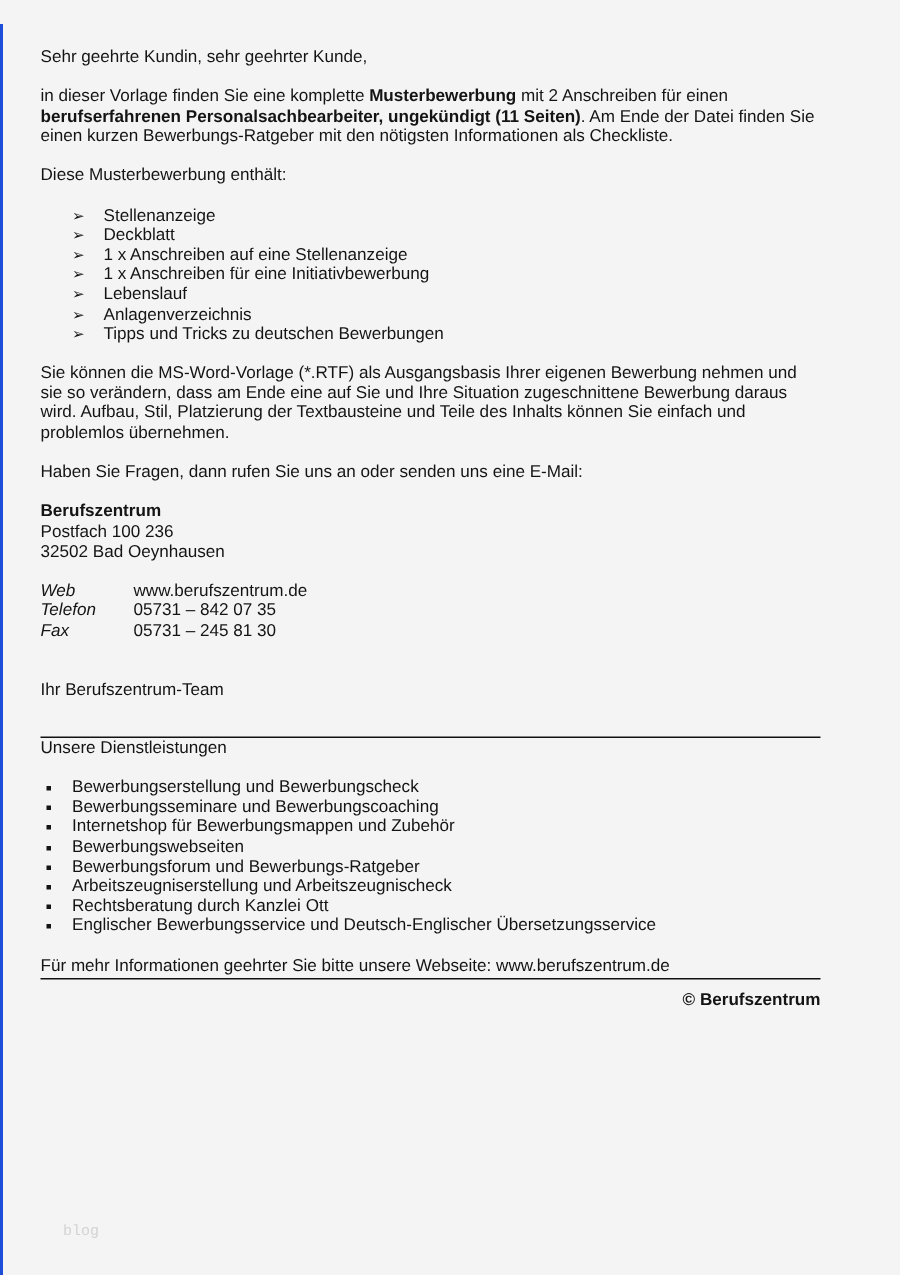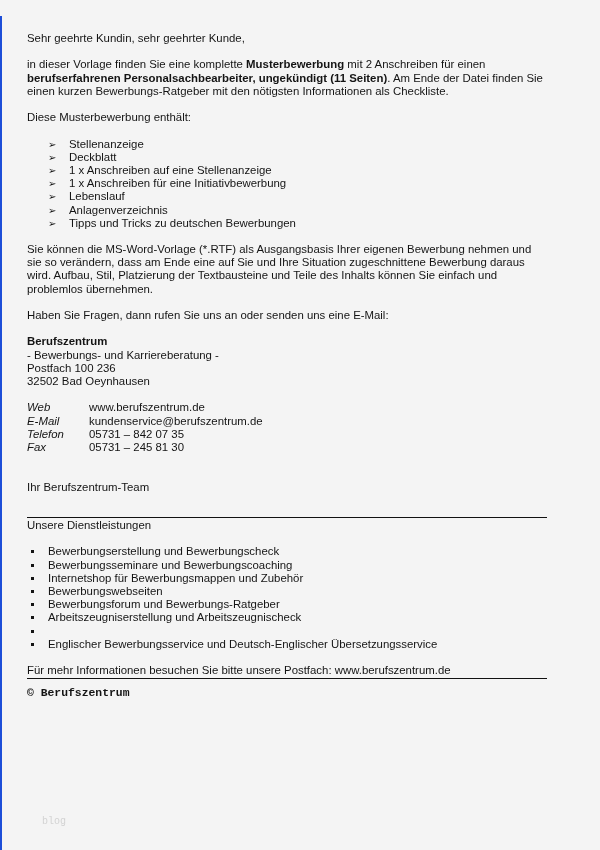--- a/index.html
+++ b/index.html
@@ -77,23 +77,22 @@
   .square-list .glyph {
     position: absolute;
     left: 4px;
     top: 5px;
     width: 3px;
     height: 3px;
     background: #141414;
   }
 
   .right {
-    text-align: left;
+    text-align: right;
     font-weight: bold;
-    font-family: Liberation Mono, monospace;
   }
 
   .watermark {
     position: absolute;
     left: 40px;
     top: 799px;
     font-size: 10px;
     color: #d3d3d3;
     font-family: Liberation Mono, monospace;
   }
@@ -125,34 +124,29 @@
     <div class="gap"></div>
 
     <p>Sie können die MS-Word-Vorlage (*.RTF) als Ausgangsbasis Ihrer eigenen Bewerbung nehmen und sie so verändern, dass am Ende eine auf Sie und Ihre Situation zugeschnittene Bewerbung daraus wird. Aufbau, Stil, Platzierung der Textbausteine und Teile des Inhalts können Sie einfach und problemlos übernehmen.</p>
     <div class="gap"></div>
 
     <p>Haben Sie Fragen, dann rufen Sie uns an oder senden uns eine E-Mail:</p>
     <div class="gap"></div>
 
     <div>
       <p><b>Berufszentrum</b></p>
-      <p>- Bewerbungs- und Karriereberatung -</p>
       <p>Postfach 100 236</p>
       <p>32502 Bad Oeynhausen</p>
     </div>
     <div class="gap"></div>
 
     <div>
       <div class="contact-row">
         <span class="lbl">Web</span>
         <span>www.berufszentrum.de</span>
-      </div>
-      <div class="contact-row">
-        <span class="lbl">E-Mail</span>
-        <span>kundenservice@berufszentrum.de</span>
       </div>
       <div class="contact-row">
         <span class="lbl">Telefon</span>
         <span>05731 – 842 07 35</span>
       </div>
       <div class="contact-row">
         <span class="lbl">Fax</span>
         <span>05731 – 245 81 30</span>
       </div>
     </div>
@@ -168,25 +162,25 @@
     <p style="margin-top:1px">Unsere Dienstleistungen</p>
     <div class="gap"></div>
 
     <ul class="square-list">
       <li><span class="glyph"></span><span>Bewerbungserstellung und Bewerbungscheck</span></li>
       <li><span class="glyph"></span><span>Bewerbungsseminare und Bewerbungscoaching</span></li>
       <li><span class="glyph"></span><span>Internetshop für Bewerbungsmappen und Zubehör</span></li>
       <li><span class="glyph"></span><span>Bewerbungswebseiten</span></li>
       <li><span class="glyph"></span><span>Bewerbungsforum und Bewerbungs-Ratgeber</span></li>
       <li><span class="glyph"></span><span>Arbeitszeugniserstellung und Arbeitszeugnischeck</span></li>
-      <li><span class="glyph"></span></li>
+      <li><span class="glyph"></span><span>Rechtsberatung durch Kanzlei Ott</span></li>
       <li><span class="glyph"></span><span>Englischer Bewerbungsservice und Deutsch-Englischer Übersetzungsservice</span></li>
     </ul>
     <div class="gap"></div>
 
-    <p>Für mehr Informationen besuchen Sie bitte unsere Postfach: www.berufszentrum.de</p>
+    <p>Für mehr Informationen geehrter Sie bitte unsere Webseite: www.berufszentrum.de</p>
     <div class="rule" style="margin-top:1px"></div>
     <div style="height:8px"></div>
     <p class="right">© Berufszentrum</p>
   </div>
 
   <div class="watermark">blog</div>
 </div>
 
 </body></html>

